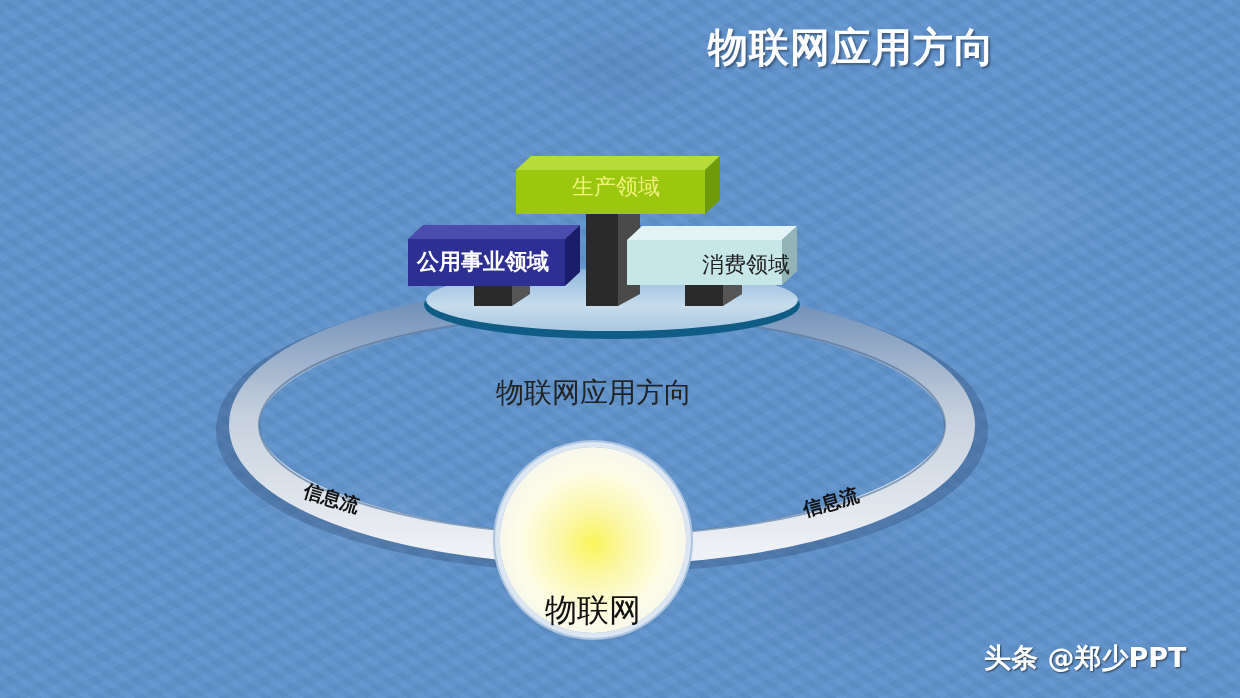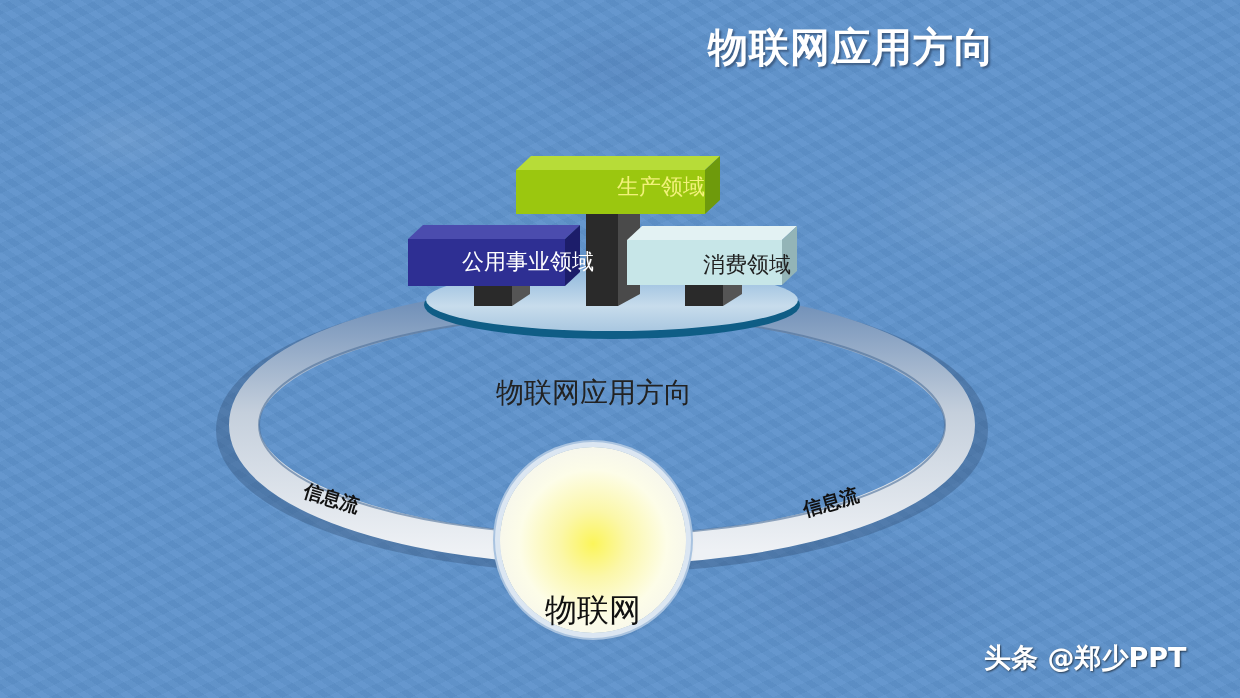--- a/index.html
+++ b/index.html
@@ -25,25 +25,25 @@
       font-size:40px; font-weight:bold; color:#ffffff; letter-spacing:1px;
       text-shadow:2px 2px 2px rgba(40,60,90,0.6);
       white-space:nowrap;
     }
     svg.diagram { position:absolute; left:0; top:0; }
     .label { position:absolute; white-space:nowrap; }
     .center-label {
       left:496px; top:374px; font-size:28px; color:#222;
     }
     .box-label {
-      font-size:22px; text-align:center;margin-left:45px;
+      font-size:22px; text-align:center;
     }
     .lbl-prod { left:516px; top:172px; width:200px; color:#f2f27a; }
-    .lbl-pub  { left:408px; top:247px; width:150px; color:#ffffff; }
-    .lbl-cons { left:627px; top:250px; width:150px; color:#222; }
+    .lbl-pub  { left:408px; top:247px; width:150px; color:#ffffff;font-weight:bold; }
+    .lbl-cons { left:627px; top:250px; width:150px; color:#222;padding-left:44px; }
     .flow { font-size:19px; font-weight:bold; color:#111; }
     .flow-left  { left:308px; top:478px; transform:rotate(17deg); transform-origin:left top; }
     .flow-right { left:800px; top:498px; transform:rotate(-16deg); transform-origin:left top; }
     .hub {
       position:absolute; left:500px; top:447px; width:186px; height:186px;
       border-radius:50%;
       background:radial-gradient(circle at 50% 52%, #fbf55a 0%, #fbf7a8 25%, #fdfde8 55%, #f4f4ee 80%, #dfe3e8 100%);
       box-shadow:0 0 0 5px #dbe6f2, 0 0 0 7px #a9c3e0, 0 2px 8px rgba(0,0,0,0.3);
       display:flex; align-items:flex-end; justify-content:center;
     }

